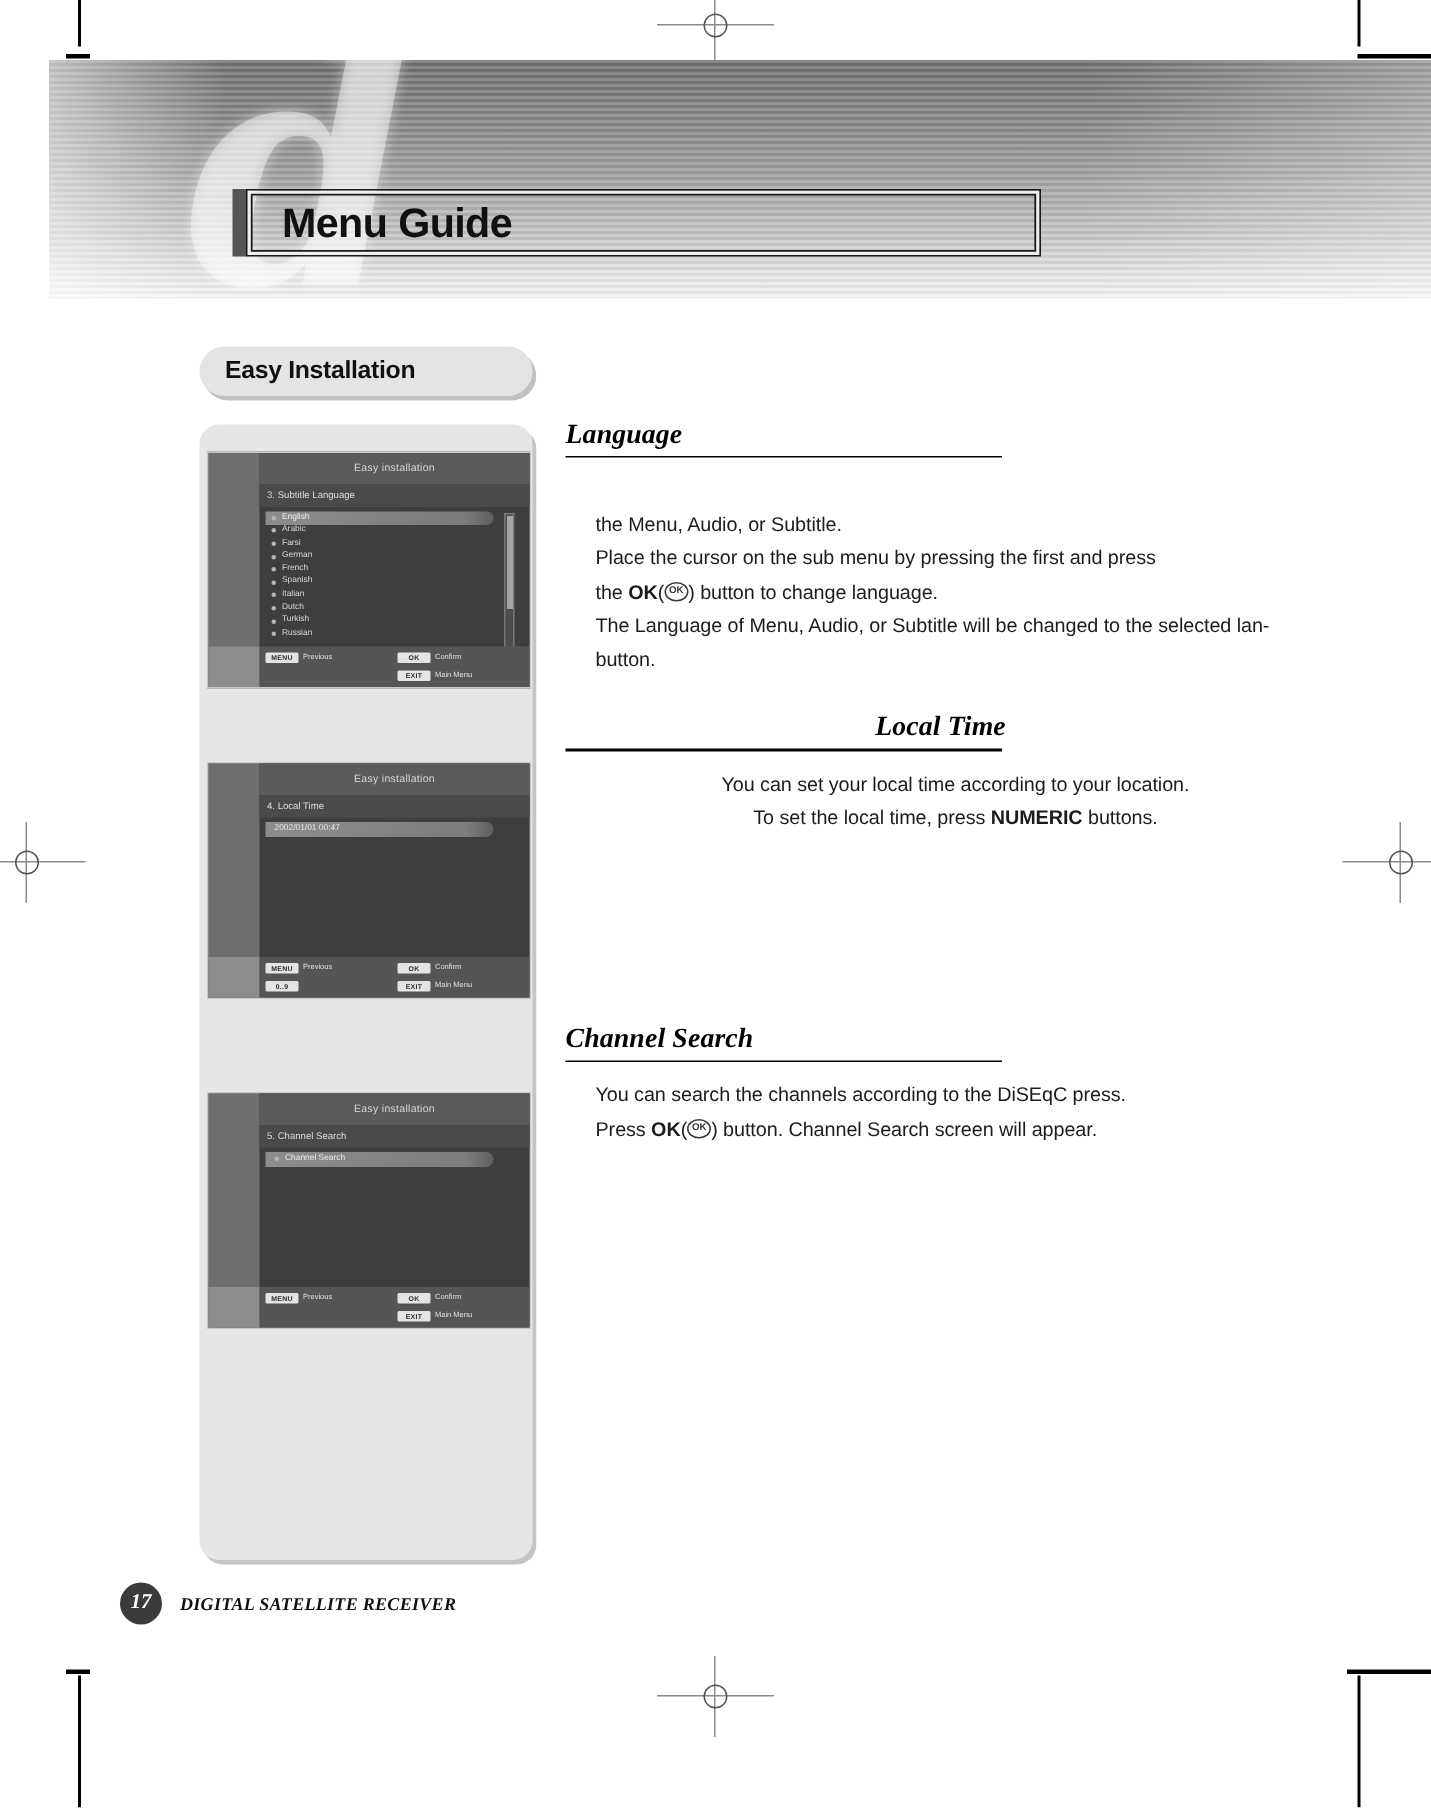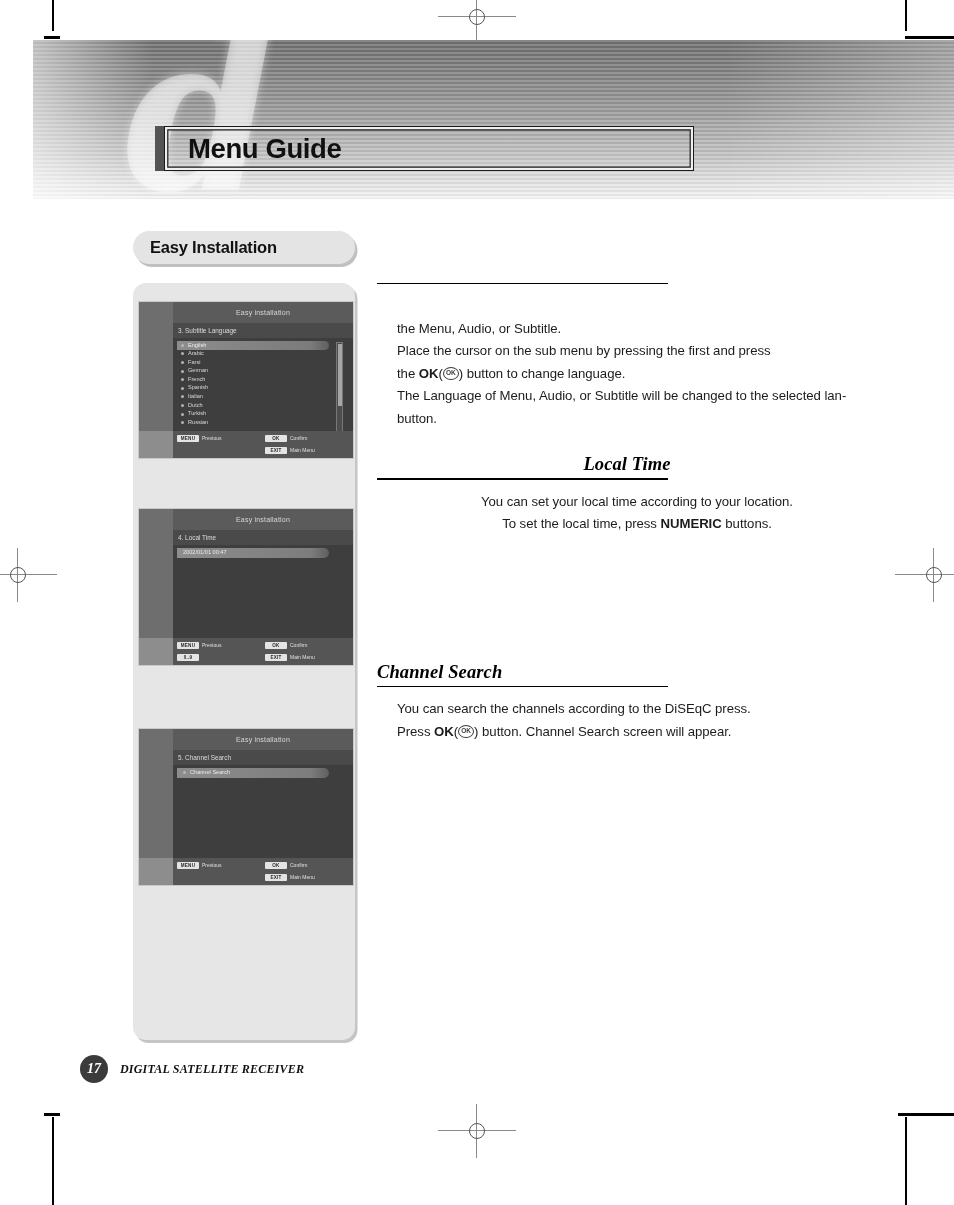--- a/index.html
+++ b/index.html
@@ -640,20 +640,21 @@
         <span class="key">EXIT</span>
         <span class="desc">Main Menu</span>
       </div>
     </div>
   </div>
 </div>
 
 <div class="txtcol">
 
   <div class="sec sec-language">
+    <h2>Language</h2>
     <div class="rule"></div>
     <p>
       <br>
       <span>the Menu, Audio, or Subtitle.</span><br>
       <span>Place the cursor on the sub menu by pressing the first and press</span><br>
       <span>the <b>OK</b>(<span class="okglyph">OK</span>) button to change language.</span><br>
       <span>The Language of Menu, Audio, or Subtitle will be changed to the selected lan-</span><br>
       <span>button.</span>
     </p>
   </div>

